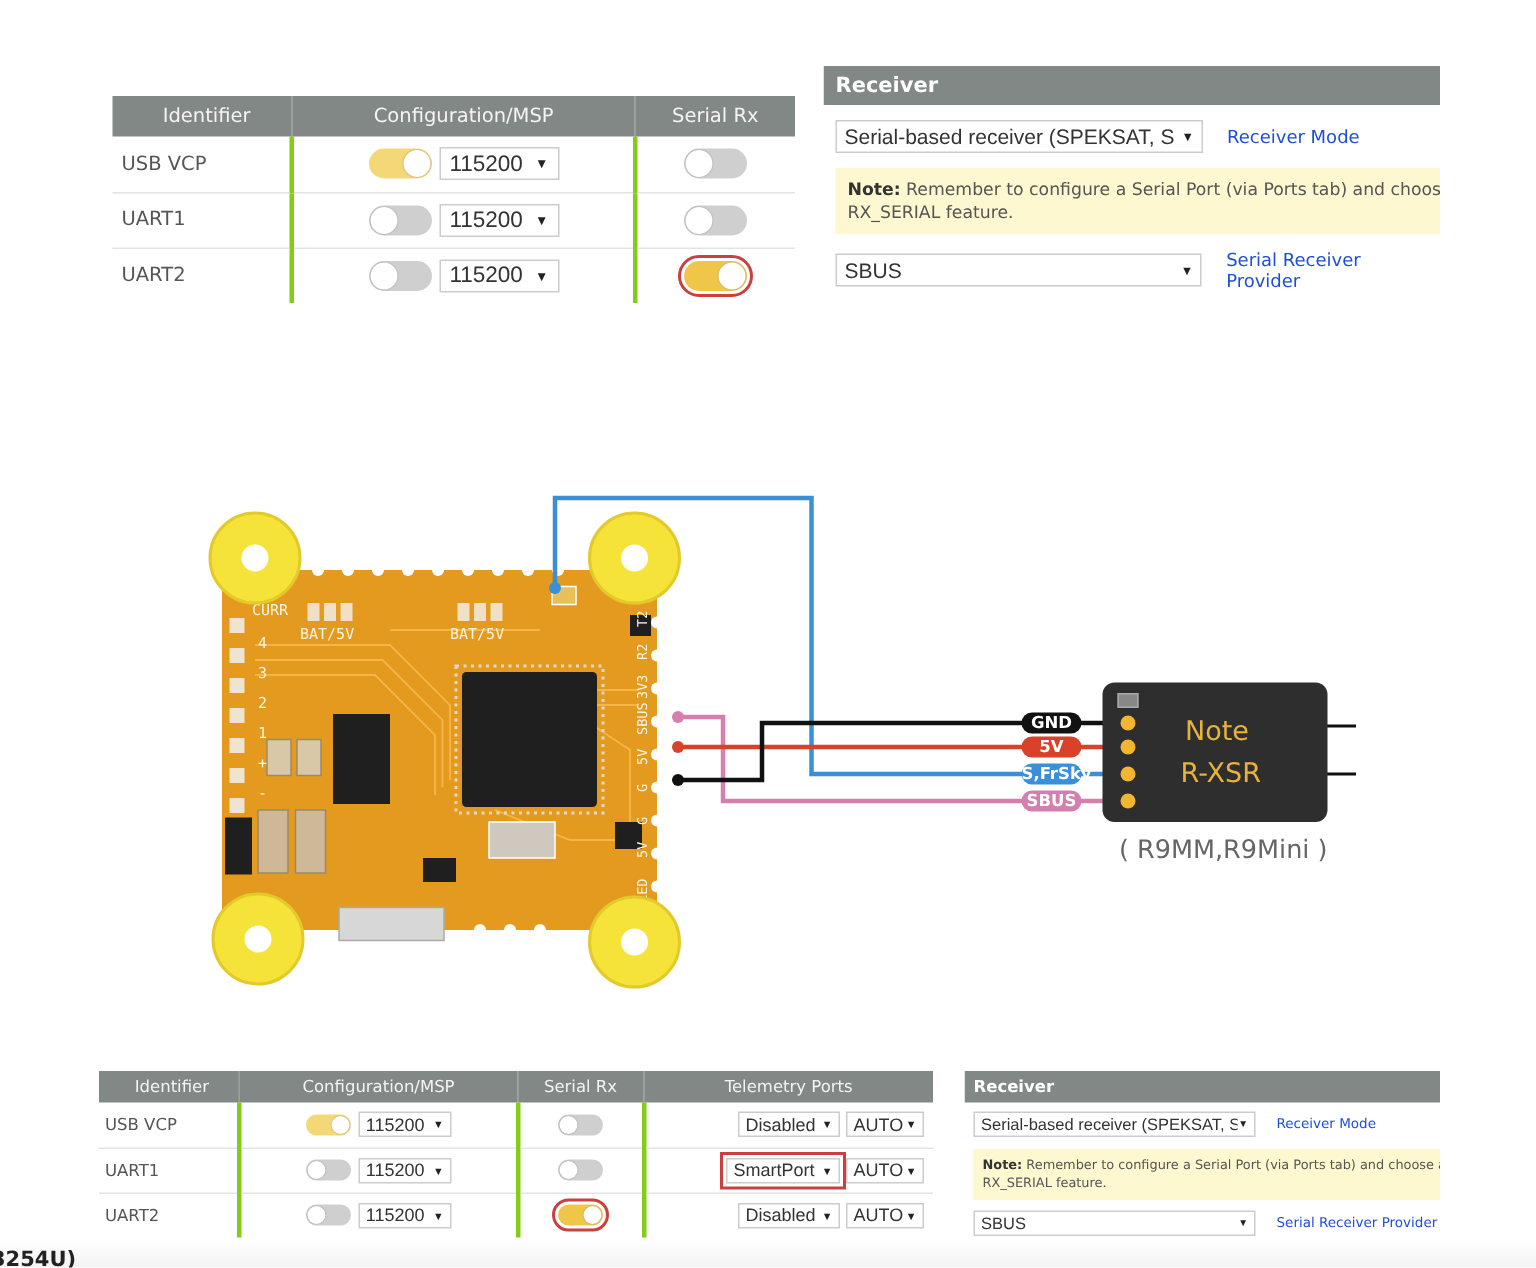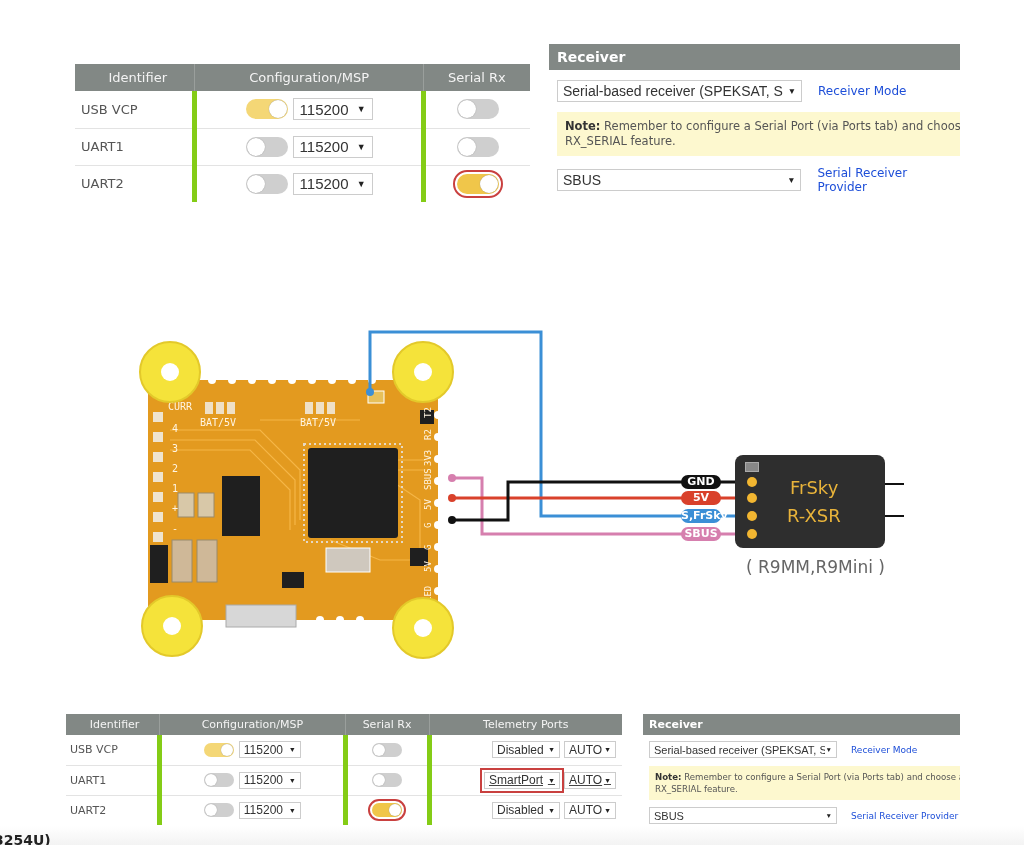--- a/index.html
+++ b/index.html
@@ -5,21 +5,21 @@
   html, body { margin:0; padding:0; }
   body { width:1024px; height:845px; background:#ffffff; position:relative; overflow:hidden;
          font-family:"DejaVu Sans", "Liberation Sans", sans-serif; color:#444; }
   .abs { position:absolute; }
 
   
   table.ports { position:absolute; border-collapse:collapse; background:#fff; }
   table.ports th { background:#828885; color:#f4f4f4; font-weight:normal; text-align:center; padding:0; }
   table.ports th.first { text-align:center; }
   table.ports td { border-bottom:1px solid #e3e3e3; padding:0; vertical-align:middle;margin-left:41px; }
-  table.ports td + td, table.ports th + th { border-left:5px solid #84cc16; }
+  table.ports td + td, table.ports th + th { border-left:3px solid #84cc16; }
   table.ports th + th { border-left:1px solid #9a9f9c; }
   .cellc { display:flex; align-items:center; justify-content:center; gap:5px; }
   .cellr { display:flex; align-items:center; justify-content:flex-end; gap:4px; }
 
   .toggle { display:inline-block; position:relative; border-radius:20px; background:#cfcfcf; box-sizing:border-box; }
   .toggle .knob { position:absolute; top:1px; border-radius:50%; background:#fff; box-shadow:0 0 1px #888; }
   .toggle.on { background:#f0c64a; }
   .toggle.on.pale { background:#f4d776; }
   .hl { outline:2px solid #c9403f; outline-offset:2px; }
 
@@ -270,21 +270,21 @@
     <line x1="882" y1="516" x2="904" y2="516" stroke="#111" stroke-width="2"></line>
   </g>
 </svg>
 
 <div class="rx-box" style="left:735px; top:455px; width:150px; height:93px;">
   <div style="position:absolute; left:10px; top:7px; width:12px; height:8px; background:#888; border:1px solid #aaa;"></div>
   <div class="rx-pin" style="left:12px; top:22px;"></div>
   <div class="rx-pin" style="left:12px; top:38px;"></div>
   <div class="rx-pin" style="left:12px; top:56px;"></div>
   <div class="rx-pin" style="left:12px; top:74px;"></div>
-  <div class="rx-text" style="left:55px; top:22px;">FrSky</div>
+  <div class="rx-text" style="left:55px; top:22px;">Note</div>
   <div class="rx-text" style="left:52px; top:50px;">R-XSR</div>
 </div>
 <div class="abs" style="left:746px; top:557px; font-size:17px; color:#666;">( R9MM,R9Mini )</div>
 
 <div id="lbl-gnd" class="wire-label" style="left: 681px; top: 475px; width: 40px; background: rgb(17, 17, 17);">GND</div>
 <div id="lbl-5v" class="wire-label" style="left: 681px; top: 491px; width: 40px; background: rgb(217, 65, 43);">5V</div>
 <div id="lbl-sport" class="wire-label" style="left: 681px; top: 509px; width: 40px; background: rgb(59, 143, 214);">S,FrSky</div>
 <div id="lbl-sbus" class="wire-label" style="left: 681px; top: 527px; width: 40px; background: rgb(214, 127, 174);">SBUS</div>
 
 <table class="ports" style="left:66px; top:714px; width:556px; font-size:11px;">
@@ -342,21 +342,21 @@
     </div>
         </td>
     <td>
           <div class="cellc">
       <span class="toggle" style="width:30px;height:14px;">
               <span class="knob" style="width:12px;height:12px;left:1px;"></span>
             </span>
     </div>
         </td>
     <td>
-          <div class="cellr" style="padding-right:6px;text-decoration:underline;">
+          <div class="cellr" style="padding-right:6px;">
       <span class="sel hl" style="width:76px;height:17px;padding:0 4px;font-size:12px;">
               <span>SmartPort</span>
               <span class="arrow">▼</span>
             </span>
       <span class="sel" style="width:52px;height:17px;padding:0 4px;font-size:12px;">
               <span>AUTO</span>
               <span class="arrow">▼</span>
             </span>
     </div>
         </td>

